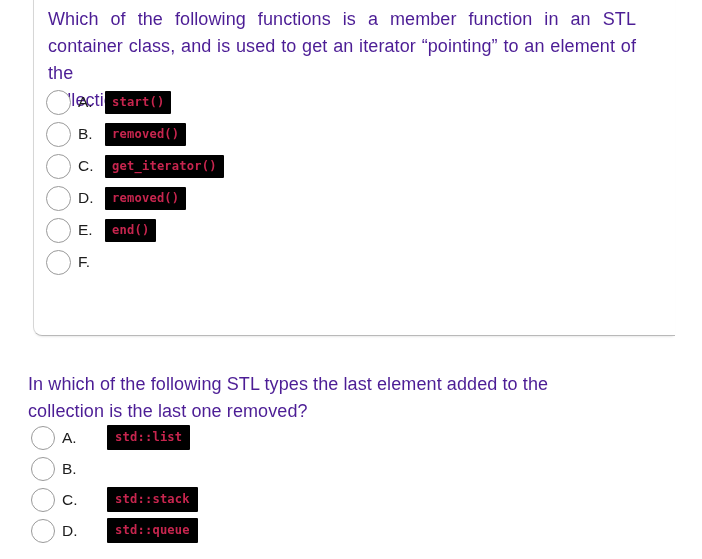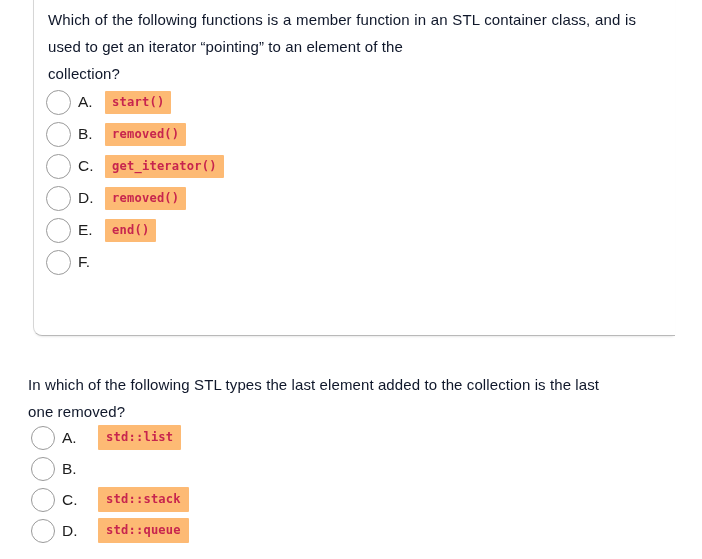--- a/index.html
+++ b/index.html
@@ -29,23 +29,23 @@
     border-bottom: 1px solid #b9b9b9;
     border-top: 1px solid #d6d6d6;
     border-right: none;
     border-bottom-left-radius: 9px;
     background: #ffffff;
     box-shadow: 0 2px 3px -2px rgba(0,0,0,0.18);
   }
 
   
   .qtext {
-    font-size: 15px;
+    font-size: 18px;
     line-height: 27px;
-    color: #0f172a;
+    color: #4c1d95;
     letter-spacing: 0.1px;
   }
   .qtext.justified {
     text-align: justify;
     text-justify: inter-word;
   }
   .qtext.justified > span.lastline {
     display: block;
     text-align: left;
   }
@@ -107,33 +107,33 @@
     font-size: 15.5px;
     color: #1d1d1d;
     margin-left: 7px;
     min-width: 19px;
     line-height: 1;
     font-family: "Liberation Sans", sans-serif;
   }
 
   .code-chip {
     margin-left: 8px;
-    background: #fdba74;
+    background: #000000;
     color: #c7254e;
     font-family: "DejaVu Sans Mono", monospace;
     font-size: 12.1px;
     font-weight: bold;
     padding: 4px 7px 4px 7px;
     border-radius: 1px;
     line-height: 15px;
     white-space: pre;
     letter-spacing: 0.2px;
   }
   #q2-options .code-chip {
-    margin-left: 17px;
+    margin-left: 26px;
     padding: 5px 8px 5px 8px;
   }
 </style>
 </head>
 <body>
 
 <div class="q-card"></div>
 
 <div class="qtext justified" id="q1-text">
   <span>Which of the following functions is a member function in an STL container</span>

